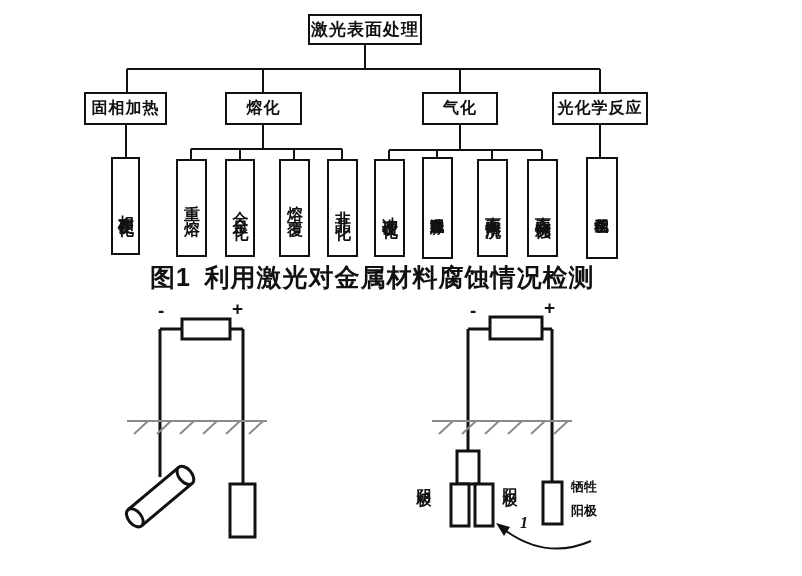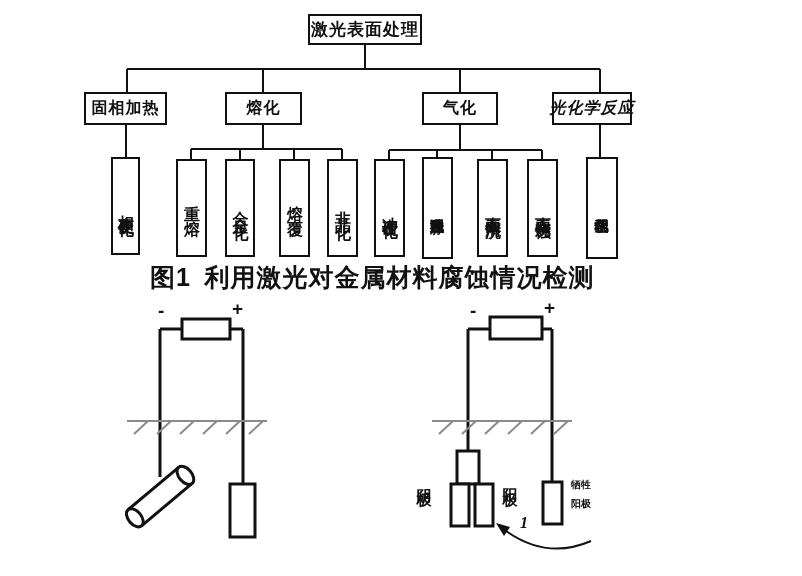--- a/index.html
+++ b/index.html
@@ -16,21 +16,21 @@
         font-weight:bold;font-size:16px;}
   .ls2{letter-spacing:15px;}
   .ls3{letter-spacing:7px;}
   .ls4{letter-spacing:2px;}
   .ls6{font-size:14px;letter-spacing:0;}
   .caption{position:absolute;font-weight:bold;font-size:25px;letter-spacing:1px;
            white-space:nowrap;}
   .sign{position:absolute;font-weight:bold;font-size:19px;line-height:1;}
   .vlabel{position:absolute;writing-mode:vertical-rl;text-orientation:upright;
           font-weight:bold;font-size:15px;letter-spacing:4px;}
-  .twoline{position:absolute;font-weight:bold;font-size:10px;line-height:19px;
+  .twoline{position:absolute;font-weight:bold;font-size:13px;line-height:24px;
            white-space:pre-line;}
   .numlabel{position:absolute;font-family:"Liberation Serif",serif;font-style:italic;
             font-weight:bold;font-size:16px;}
 </style>
 </head>
 <body>
 
 <div id="canvas">
 
   <svg width="802" height="576" viewBox="0 0 802 576">
@@ -70,21 +70,21 @@
 
     <path d="M591 534 Q545 554 502 521" fill="none" stroke="#111" stroke-width="2"></path>
     <polygon points="496,516 510,520 504,529" fill="#111"></polygon>
   </svg>
 
   <div class="hbox topbox" style="left:308px;top:7px;width:114px;height:31px;">激光表面处理</div>
 
   <div class="hbox" style="left:84px;top:85px;width:83px;height:33px;text-align:right;">固相加热</div>
   <div class="hbox" style="left:225px;top:85px;width:77px;height:33px;">熔化</div>
   <div class="hbox" style="left:422px;top:85px;width:76px;height:33px;text-align:right;">气化</div>
-  <div class="hbox" style="left:552px;top:85px;width:80px;height:33px;font-style:italic;">光化学反应</div>
+  <div class="hbox" style="left:552px;top:85px;width:96px;height:33px;">光化学反应</div>
 
   <div class="vbox ls4" style="left:111px;top:150px;width:29px;height:98px;">相变硬化</div>
   <div class="vbox ls2" style="left:176px;top:152px;width:31px;height:98px;">重熔</div>
   <div class="vbox ls3" style="left:225px;top:152px;width:30px;height:98px;">合金化</div>
   <div class="vbox ls2" style="left:279px;top:152px;width:31px;height:98px;">熔覆</div>
   <div class="vbox ls3" style="left:327px;top:152px;width:31px;height:98px;">非晶化</div>
   <div class="vbox ls4" style="left:374px;top:152px;width:31px;height:98px;">冲击硬化</div>
   <div class="vbox ls6" style="left:422px;top:150px;width:31px;height:102px;">脉冲激光沉积</div>
   <div class="vbox ls4" style="left:477px;top:152px;width:31px;height:98px;">表面清洗</div>
   <div class="vbox ls4" style="left:527px;top:152px;width:31px;height:98px;">表面烧蚀</div>

